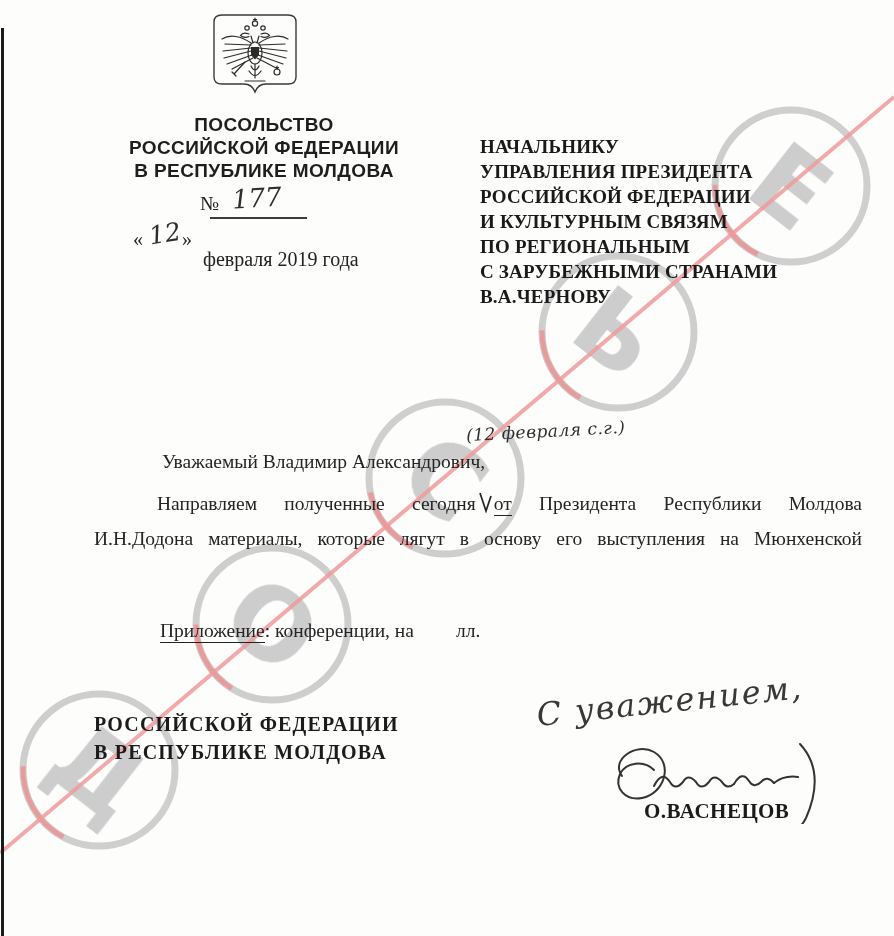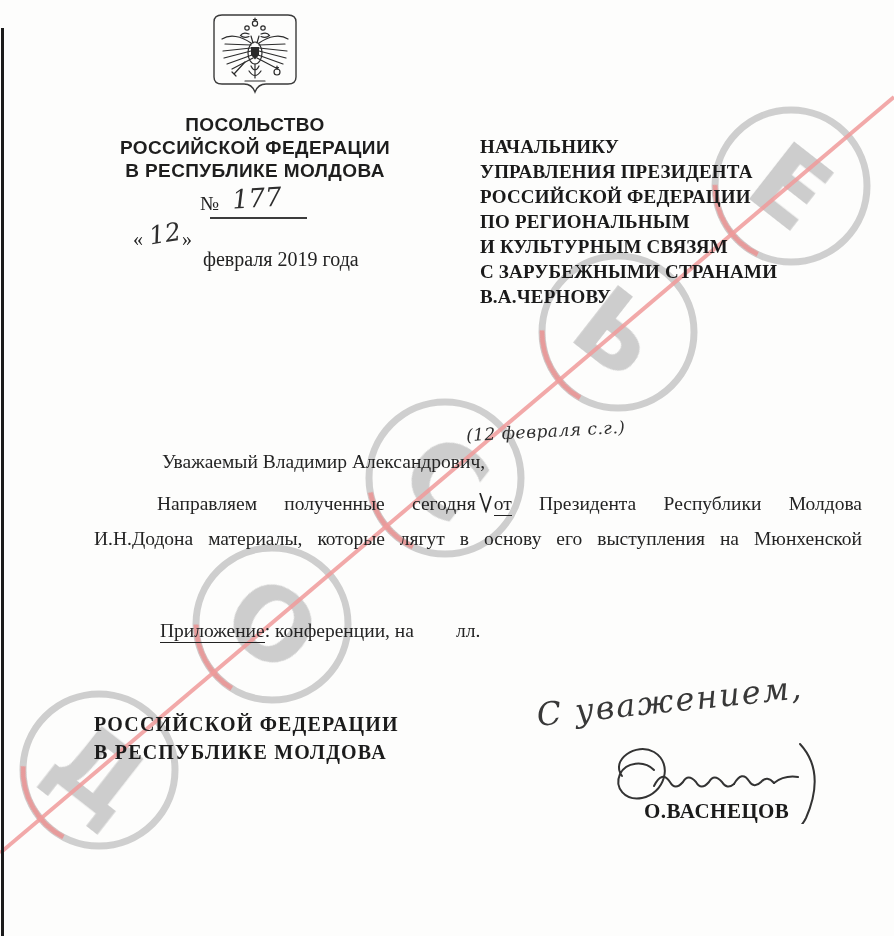--- a/index.html
+++ b/index.html
@@ -9,21 +9,21 @@
     font-family:"Liberation Serif", serif;color:#242424;
   }
   .abs{position:absolute;}
   
   #wm{position:absolute;left:0;top:0;z-index:1;}
   
   .scan-line{position:absolute;left:1px;top:28px;width:3px;height:908px;background:#1b1b1b;z-index:3;}
   
   .emblem{left:207px;top:5px;width:96px;height:100px;z-index:2;}
   .lh-block{
-    left:85px;top:113px;width:340px;text-align:center;z-index:2;
+    left:94px;top:113px;width:340px;text-align:center;z-index:2;
     font-family:"Liberation Sans", sans-serif;font-weight:bold;
     font-size:19px;line-height:23px;letter-spacing:.4px;color:#1e1e1e;
   }
   .num-label{left:200px;top:192px;font-size:20px;color:#222;z-index:2;}
   .hw{font-family:"DejaVu Serif", serif;font-style:italic;color:#2e2e2e;}
   .num-value{left:232px;top:183px;font-size:26px;transform:rotate(-4deg);z-index:2;}
   .num-underline{left:210px;top:217px;width:97px;height:2px;background:#3c3c3c;z-index:2;}
   .q{font-size:20px;color:#222;z-index:2;}
   .date-open{left:133px;top:228px;}
   .date-day{left:149px;top:219px;font-size:25px;transform:rotate(-9deg);z-index:2;}
@@ -128,22 +128,22 @@
 
   <span class="abs q date-open">«</span>
   <span class="abs hw date-day">12</span>
   <span class="abs q date-close">»</span>
   <span class="abs date-rest">февраля 2019 года</span>
 
   <div class="abs recipient">
     <div>НАЧАЛЬНИКУ</div>
     <div>УПРАВЛЕНИЯ ПРЕЗИДЕНТА</div>
     <div>РОССИЙСКОЙ ФЕДЕРАЦИИ</div>
+    <div>И КУЛЬТУРНЫМ СВЯЗЯМ</div>
     <div>ПО РЕГИОНАЛЬНЫМ</div>
-    <div>И КУЛЬТУРНЫМ СВЯЗЯМ</div>
     <div>С ЗАРУБЕЖНЫМИ СТРАНАМИ</div>
     <div class="name">В.А.ЧЕРНОВУ</div>
   </div>
 
   <div class="abs bodytext salutation">Уважаемый Владимир Александрович,</div>
 
   <div class="abs hw insertion">(12 февраля с.г.)</div>
 
   <div class="abs bodytext jline" style="top:481px"><span>И.Н.Додона материалы, которые лягут в основу его выступления на Мюнхенской</span></div>
 

